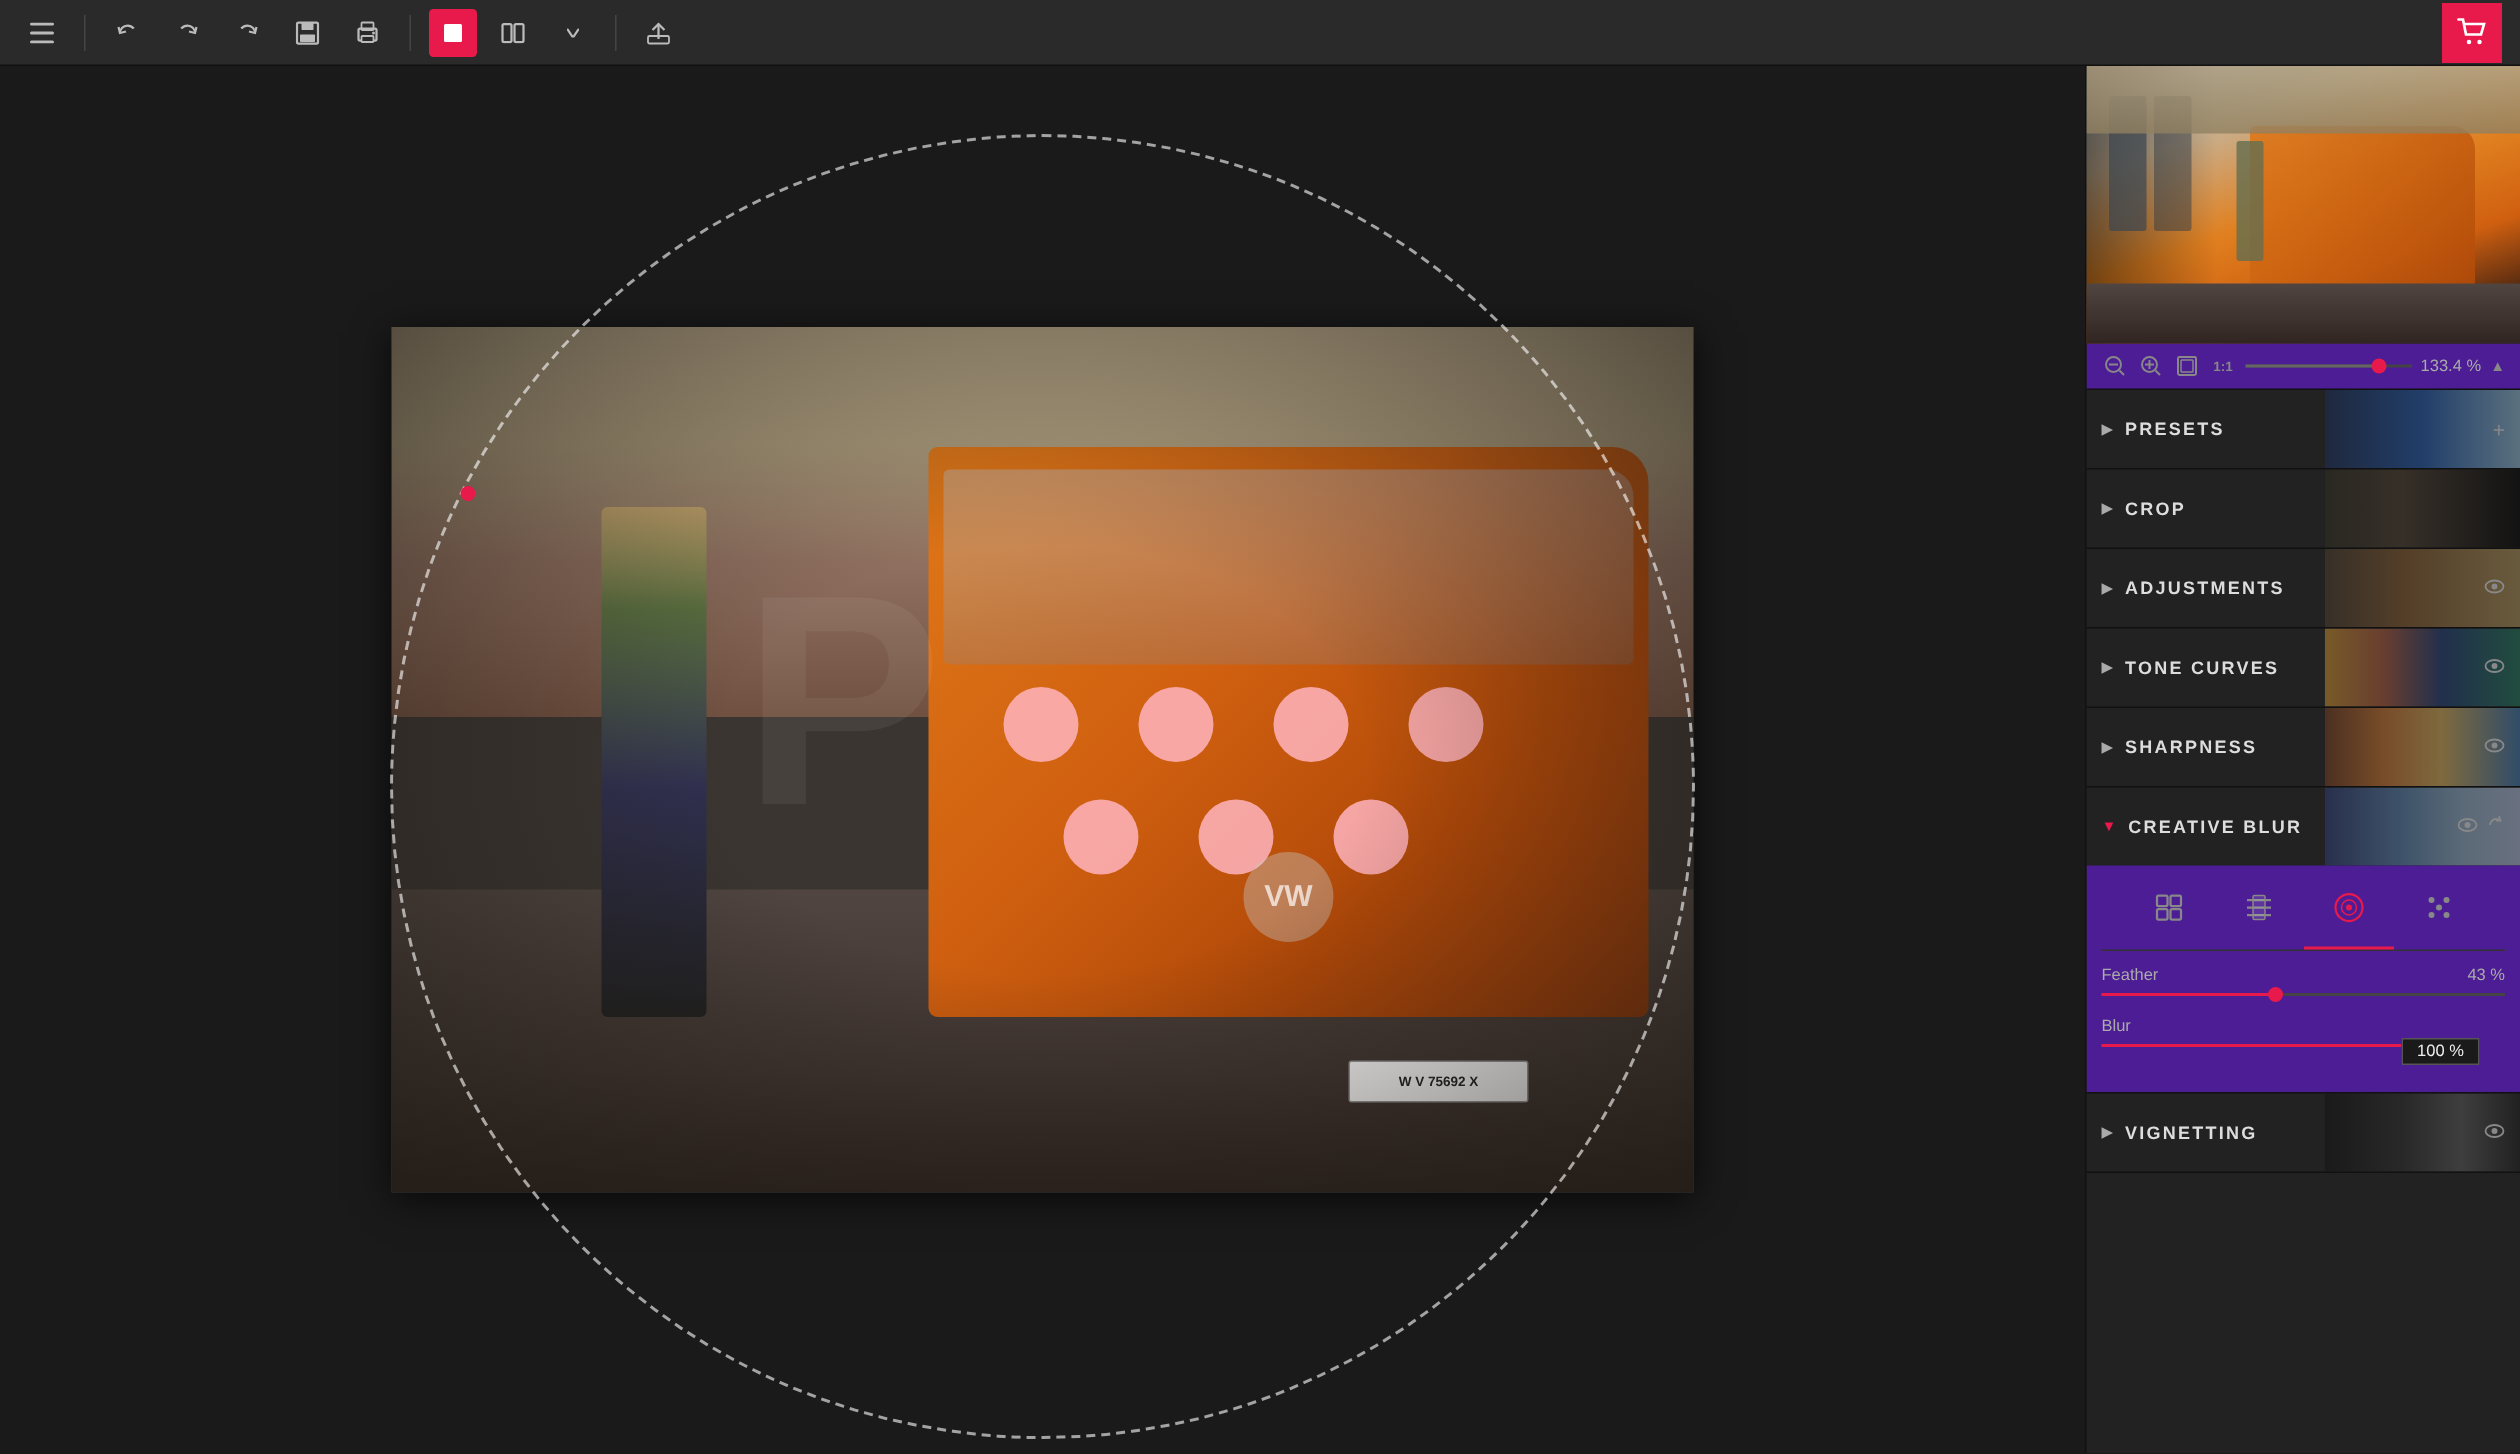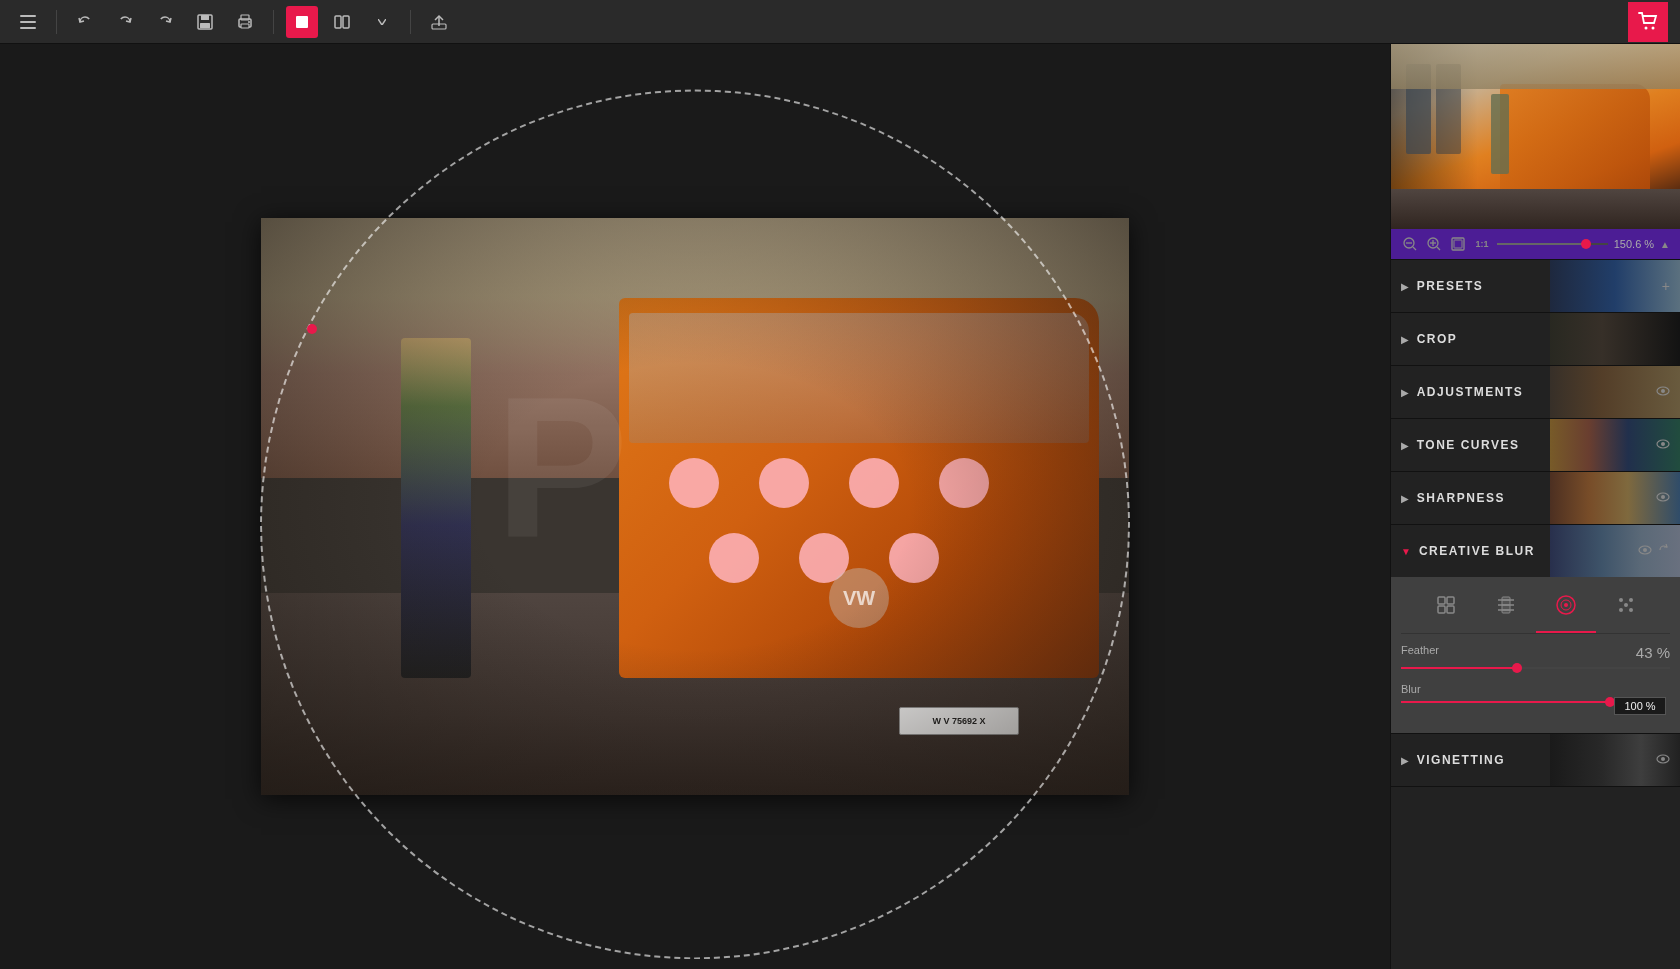--- a/index.html
+++ b/index.html
@@ -270,21 +270,21 @@
       color: #888;
       font-size: 11px;
       margin-left: 6px;
       position: relative;
       z-index: 1;
     }
 
     
     .creative-blur-content {
       padding: 8px 10px 12px;
-      background: #404040;
+      background: #4c1d95;
     }
 
     
     .blur-type-row {
       display: flex;
       align-items: center;
       justify-content: center;
       gap: 0;
       margin-bottom: 10px;
       border-bottom: 1px solid #333;
@@ -325,21 +325,21 @@
       display: flex;
       justify-content: space-between;
       margin-bottom: 6px;
     }
     .slider-label {
       color: #aaa;
       font-size: 11px;
     }
     .slider-value {
       color: #aaa;
-      font-size: 15px;
+      font-size: 11px;
     }
     .slider-track {
       height: 2px;
       background: #444;
       position: relative;
       cursor: pointer;
     }
     .slider-fill {
       position: absolute;
       left: 0;
@@ -665,21 +665,21 @@
         <svg width="14" height="14" viewBox="0 0 14 14" fill="none">
           <rect x="1" y="1" width="12" height="12" rx="1" stroke="#888" stroke-width="1.3" fill="none"></rect>
           <rect x="3" y="3" width="8" height="8" rx="0.5" fill="none" stroke="#888" stroke-width="1"></rect>
         </svg>
       </div>
       <div class="zoom-icon" style="font-size:9px;color:#888;font-weight:bold;">1:1</div>
       <div class="zoom-slider">
         <div class="zoom-slider-fill"></div>
         <div class="zoom-slider-thumb"></div>
       </div>
-      <div class="zoom-value">150.6 %</div>
+      <div class="zoom-value">133.4 %</div>
       <div class="zoom-collapse">▲</div>
     </div>
 
     <div class="panel-section">
       <div class="panel-section-header">
         <div class="panel-section-bg bg-presets"></div>
         <span class="panel-chevron">▶</span>
         <span class="panel-section-title">PRESETS</span>
         <span class="panel-plus">+</span>
       </div>
@@ -807,21 +807,21 @@
         </div>
 
         <div class="slider-row-with-input">
           <div class="slider-label-row">
             <span class="slider-label">Blur</span>
           </div>
           <div class="slider-track">
             <div class="slider-fill" style="width: 100%;"></div>
             <div class="slider-thumb" style="left: 100%;"></div>
           </div>
-          <div style="position:absolute;right:4px;top:14px;background:#1a1a1a;border:1px solid #555;color:#eee;font-size:11px;padding:2px 4px;width:52px;text-align:center;">
+          <div style="position:absolute;right:17px;top:14px;background:#1a1a1a;border:1px solid #555;color:#eee;font-size:11px;padding:2px 4px;width:52px;text-align:center;">
             <span>100 %</span>
           </div>
         </div>
 
       </div>
     </div>
 
     <div class="panel-section">
       <div class="panel-section-header">
         <div class="panel-section-bg bg-vignetting"></div>

